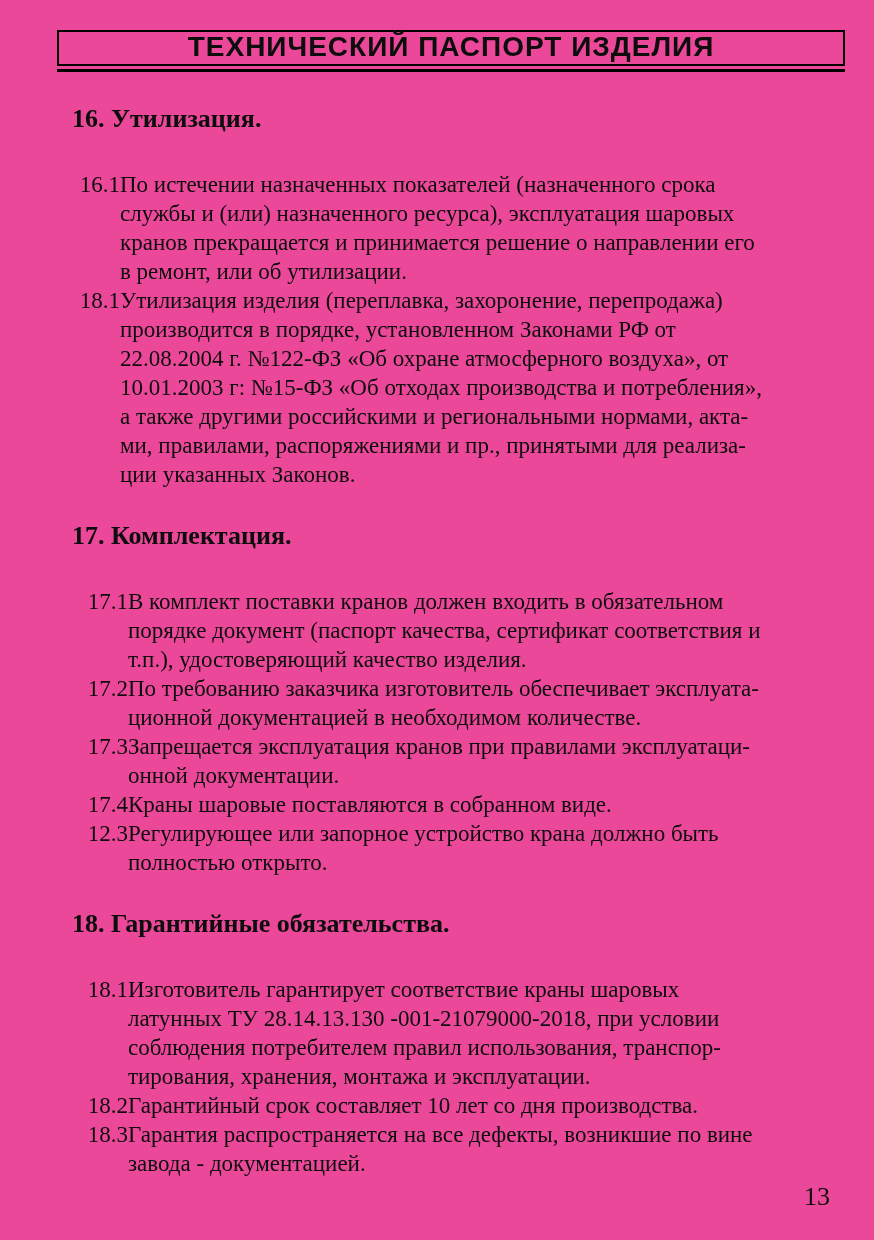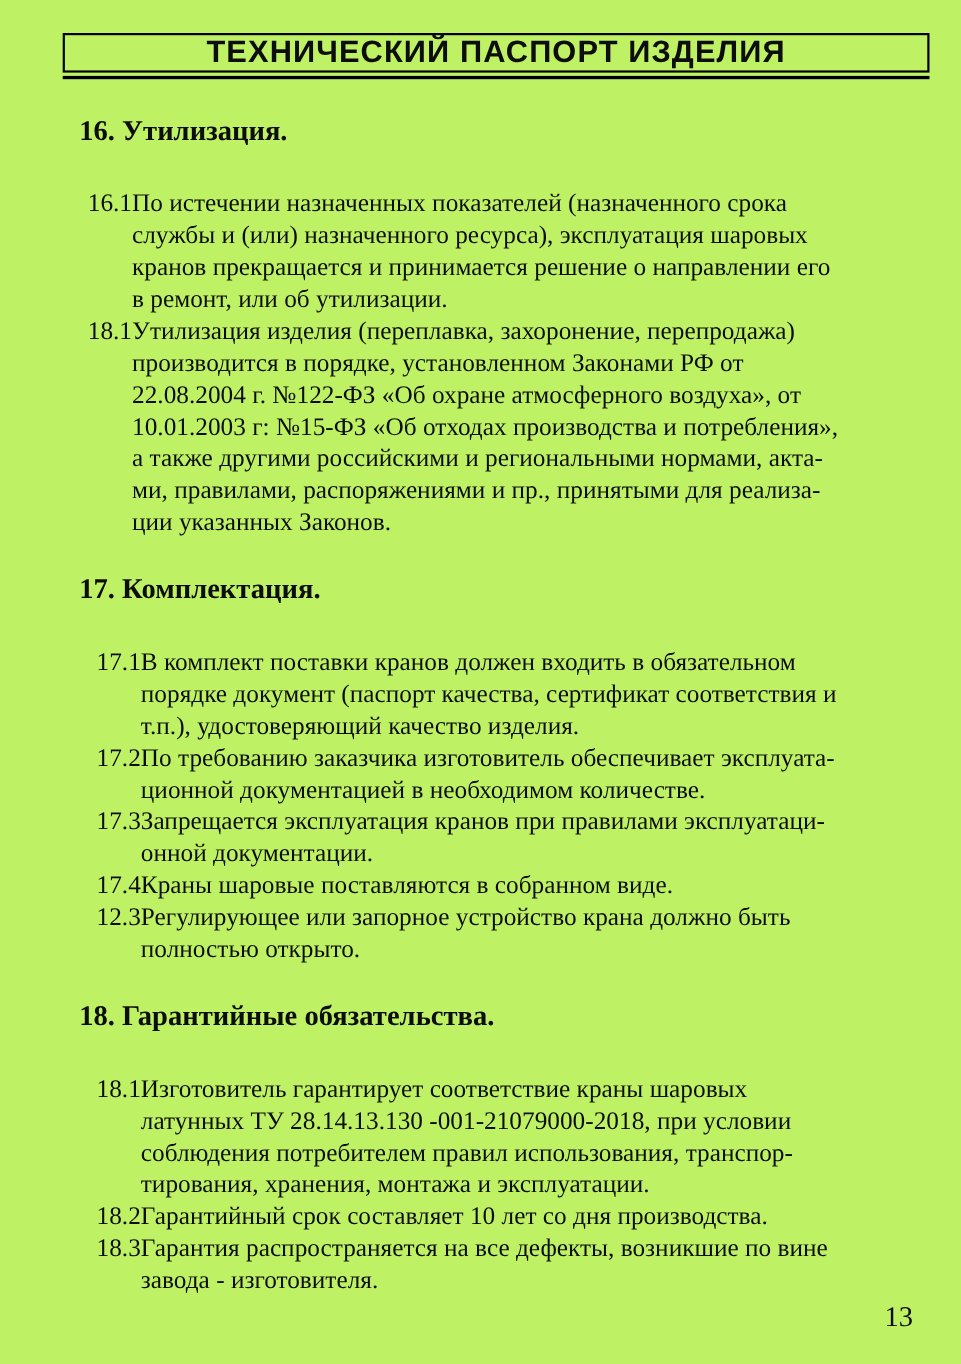--- a/index.html
+++ b/index.html
@@ -4,21 +4,21 @@
 <style>
   html, body {
     margin: 0;
     padding: 0;
     background: #ffffff;
   }
   .page {
     position: relative;
     width: 874px;
     height: 1240px;
-    background: #bef264;
+    background: #ec4899;
     color: #0d0d0d;
     font-family: "Liberation Serif", serif;
     overflow: hidden;
   }
   
   .header {
     margin: 30px 29px 0 57px;
   }
   .header .box {
     border: 2px solid #000000;
@@ -152,21 +152,21 @@
 соблюдения потребителем правил использования, транспор-
 тирования, хранения, монтажа и эксплуатации.</span>
       </div>
       <div class="item">
         <span class="num">18.2</span>
         <span class="txt">Гарантийный срок составляет 10 лет со дня производства.</span>
       </div>
       <div class="item">
         <span class="num">18.3</span>
         <span class="txt">Гарантия распространяется на все дефекты, возникшие по вине
-завода - изготовителя.</span>
+завода - документацией.</span>
       </div>
     </div>
 
   </div>
 
   <div class="page-number">13</div>
 
 </div>
 
 </body></html>

